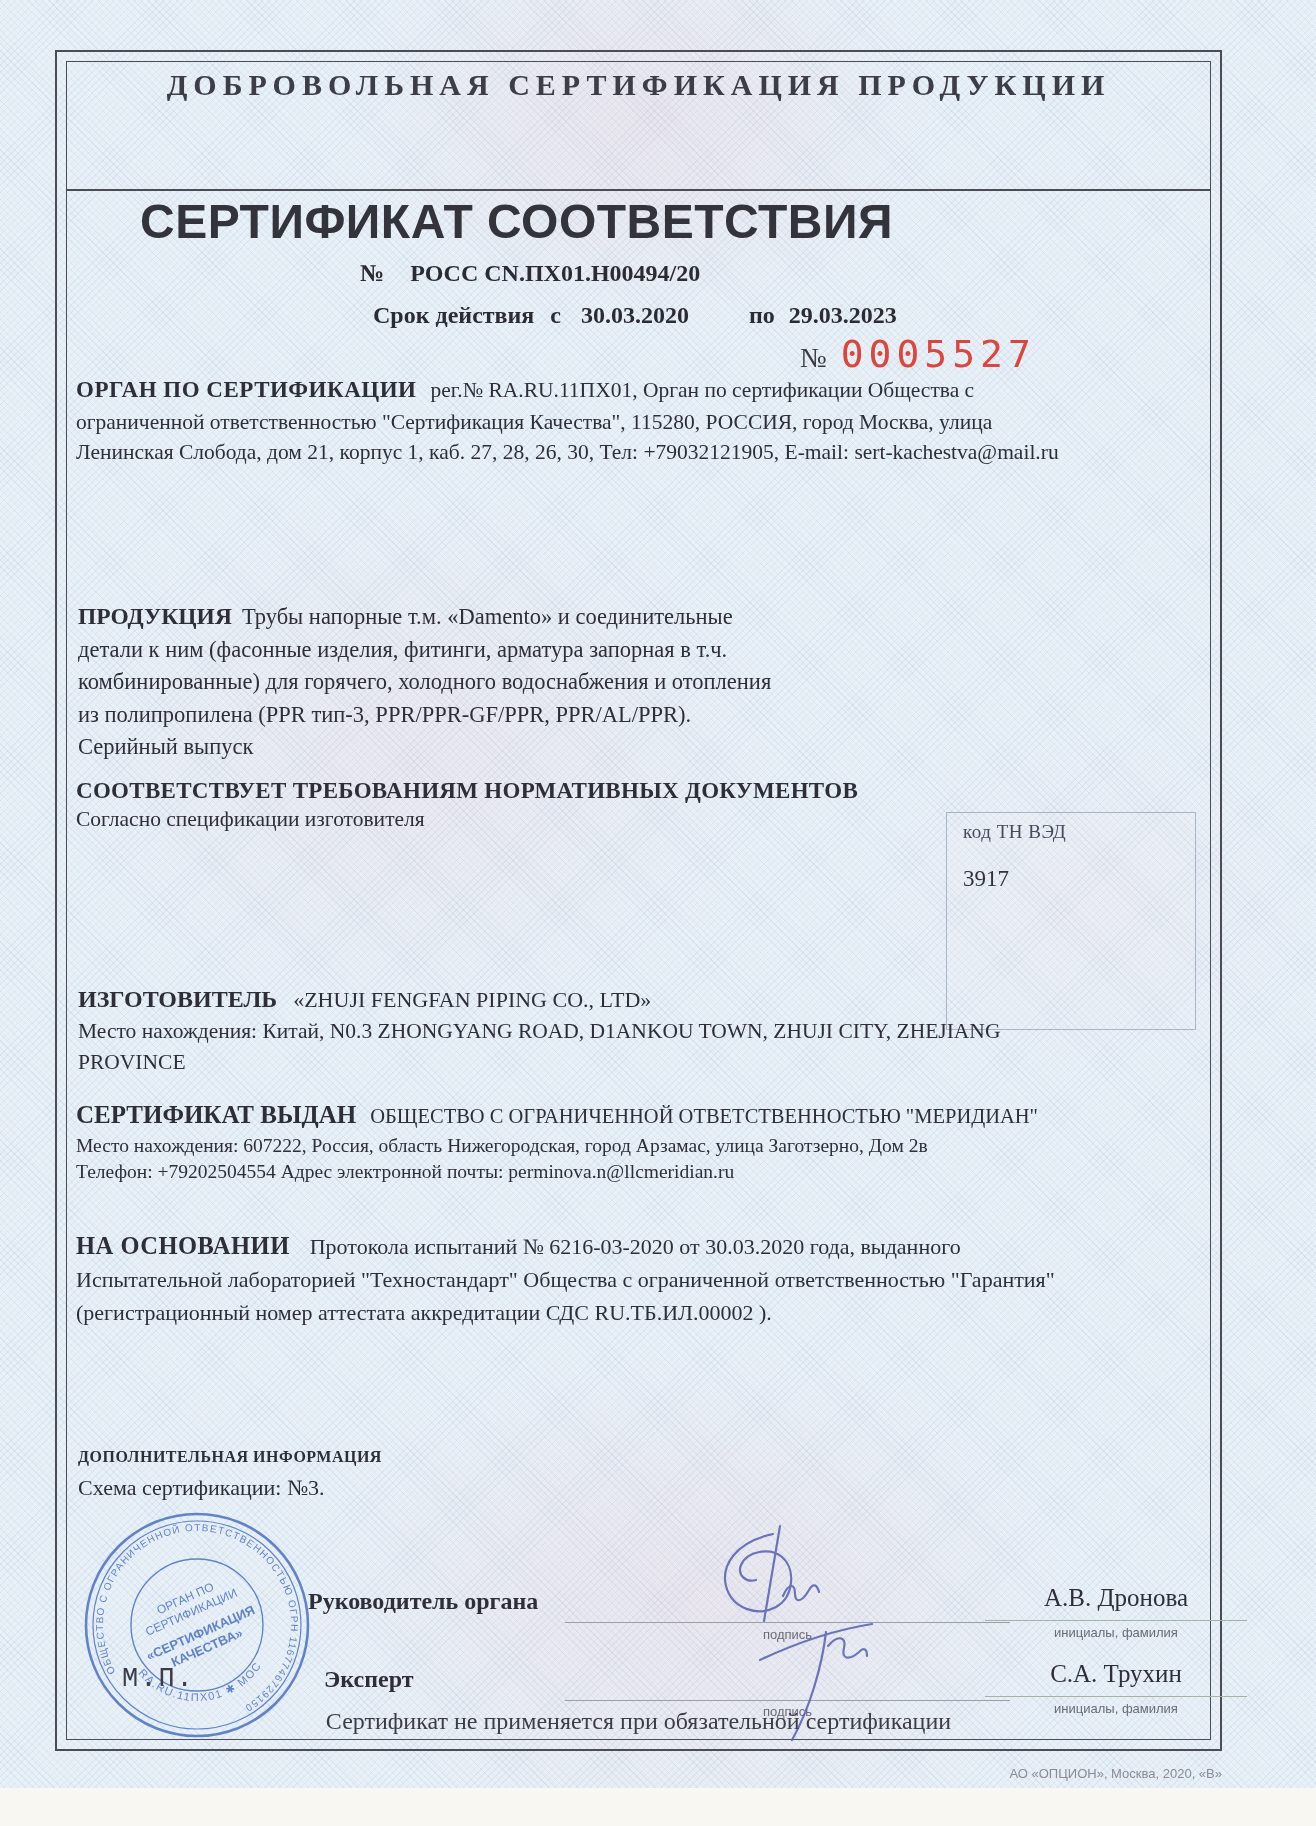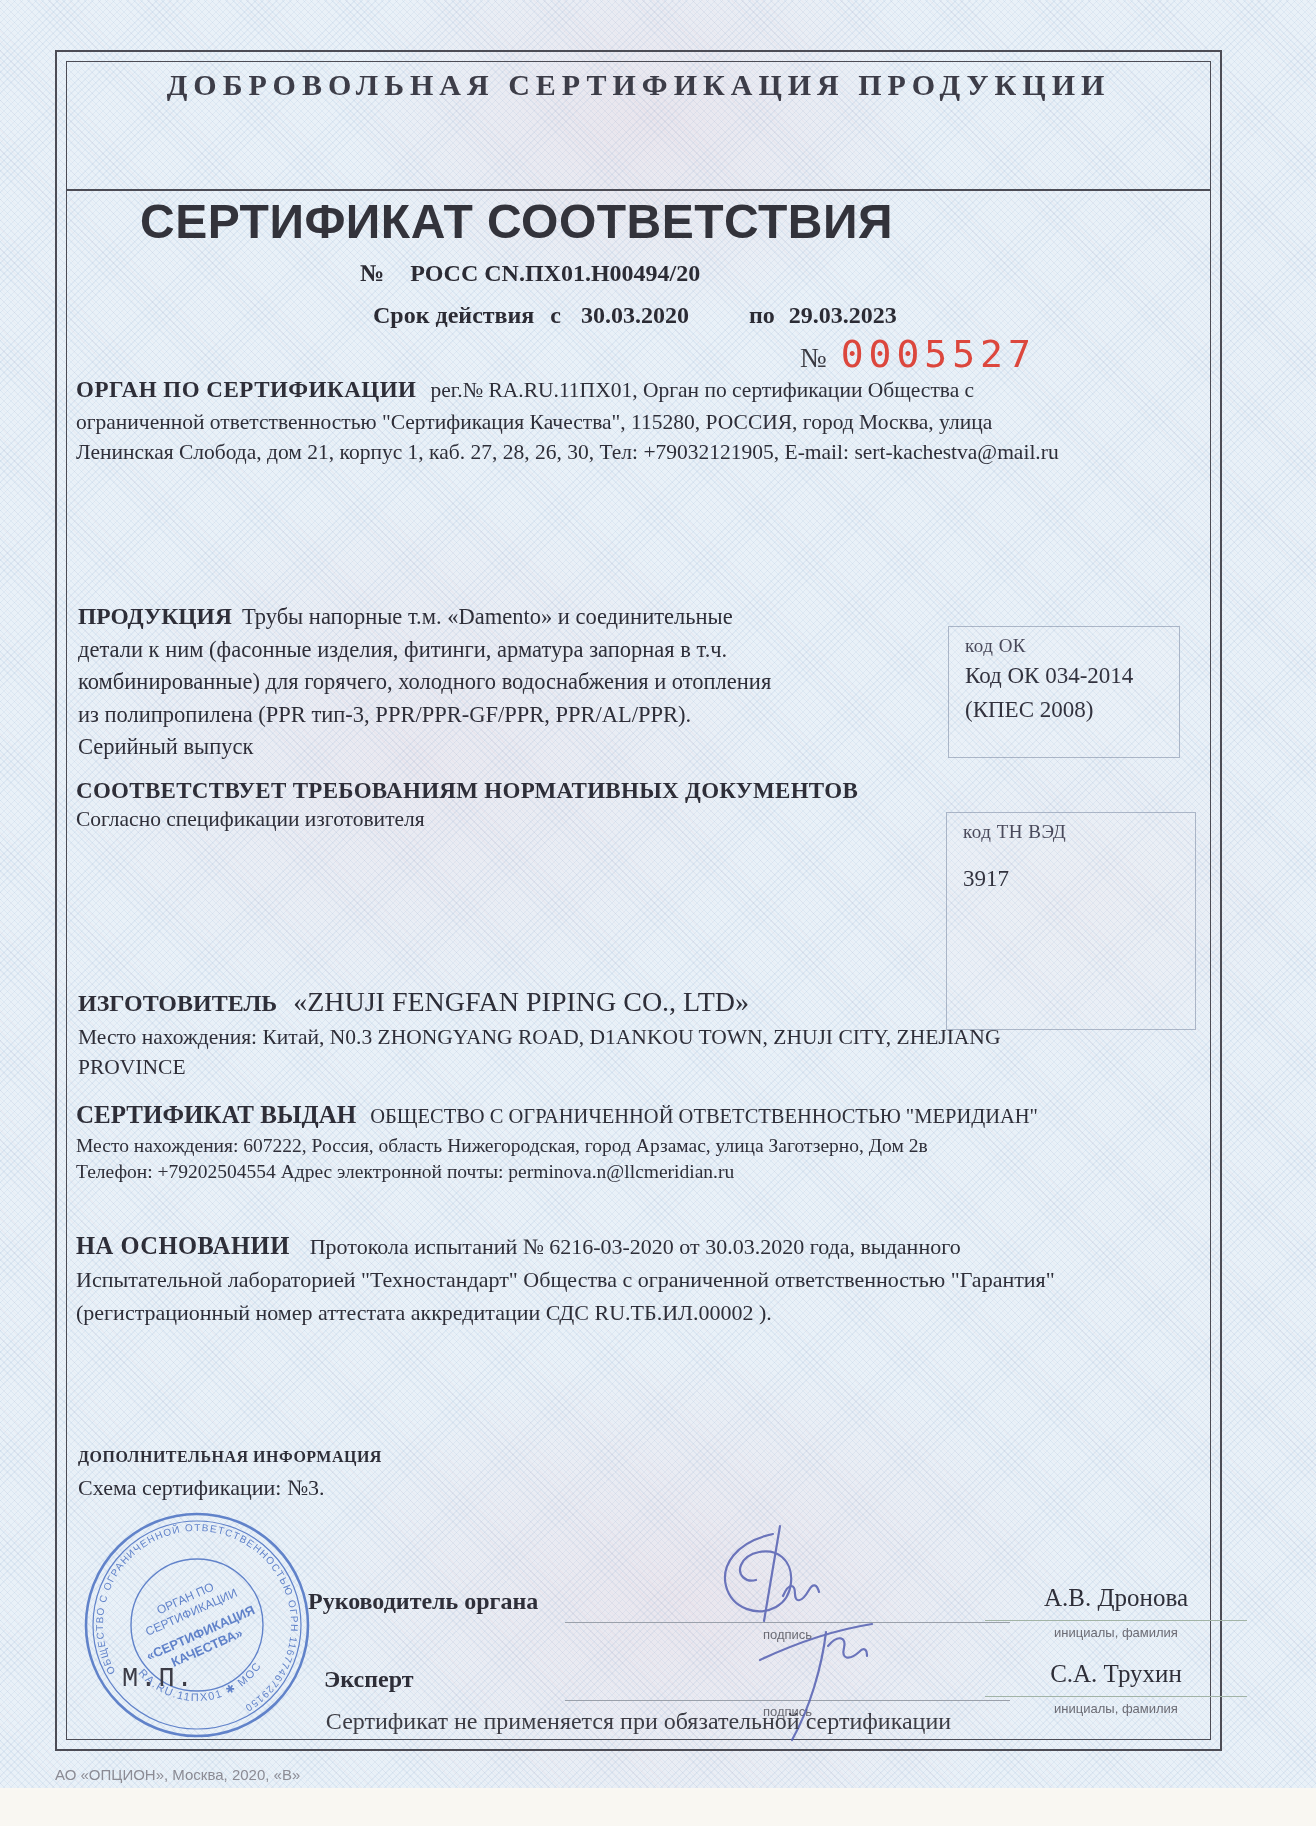--- a/index.html
+++ b/index.html
@@ -73,21 +73,21 @@
   .side-box .box-label { font-size:19px; color:#49495a; letter-spacing:0.5px; }
   .side-box .box-line  { font-size:23px; color:#32323e; margin-top:4px; line-height:1.3; }
   .box-tnved .box-line { margin-top:21px; }
 
   .sec-conformity { left:76px; top:778px; width:880px; }
   .sec-conformity .h-block { font-size:23px; font-weight:bold; letter-spacing:0.3px; }
   .sec-conformity .sub { font-size:21.5px; margin-top:3px; }
 
   .sec-manufacturer { left:78px; top:982px; width:1005px; font-size:21.5px; line-height:1.42; }
   .sec-manufacturer .h-inline { font-size:24px; margin-right:16px; }
-  .sec-manufacturer .mname { font-size:28px; }
+  .sec-manufacturer .mname { font-size:22px; }
 
   .sec-issued { left:76px; top:1098px; width:1015px; line-height:1.38; }
   .sec-issued .h-inline { font-size:25px; margin-right:14px; }
   .sec-issued .iname { font-size:20.5px; }
   .sec-issued .sub { font-size:19.5px; }
 
   .sec-basis { left:76px; top:1228px; width:1005px; font-size:22px; line-height:1.48; }
   .sec-basis .h-inline { font-size:24.5px; letter-spacing:0.5px; margin-right:20px; }
 
   .sec-additional { left:78px; top:1448px; width:900px; }
@@ -115,22 +115,22 @@
 
   .sig-name { font-size:25px; color:#2e2e38; text-align:center; }
   .name-1 { left:985px; top:1584px; width:262px; }
   .name-2 { left:985px; top:1660px; width:262px; }
 
   .sig-ink { pointer-events:none; }
   .ink-1 { left:695px; top:1524px; }
   .ink-2 { left:752px; top:1604px; }
 
   .footer-note { left:55px; top:1708px; width:1167px; text-align:center; font-size:24px; color:#3c3c44; }
-  .imprint { left:55px; top:1766px; width:1167px; text-align:left;
-             font-family:"Liberation Sans", sans-serif; font-size:15px; color:#8b8b94; }
+  .imprint { left:55px; top:1766px; width:1167px; text-align:right;
+             font-family:"Liberation Sans", sans-serif; font-size:13px; color:#8b8b94; }
   .bottom-strip { left:0; top:1788px; width:1316px; height:38px; background:#f9f7f2; }
 
   .stamp-svg text { font-family:"Liberation Sans", sans-serif; fill:#4f74c4; }
   .stamp-svg .ring-t { font-size:10px; letter-spacing:1.2px; }
   .stamp-svg .ring-b { font-size:11px; letter-spacing:1.5px; }
   .stamp-svg .c-sm { font-size:12px; }
   .stamp-svg .c-bd { font-size:13px; font-weight:bold; }
 </style>
 </head>
 <body>
@@ -162,25 +162,20 @@
     <span class="h-inline">ОРГАН ПО СЕРТИФИКАЦИИ</span><span>рег.№ RA.RU.11ПХ01, Орган по сертификации Общества с ограниченной ответственностью "Сертификация Качества", 115280, РОССИЯ, город Москва, улица Ленинская Слобода, дом 21, корпус 1, каб. 27, 28, 26, 30, Тел: +79032121905, E-mail: sert-kachestva@mail.ru</span>
   </div>
 
   <div class="abs para sec-production">
     <div>
       <span class="h-inline">ПРОДУКЦИЯ</span><span>Трубы напорные т.м. «Damento» и соединительные детали к ним (фасонные изделия, фитинги, арматура запорная в т.ч. комбинированные) для горячего, холодного водоснабжения и отопления из полипропилена (PPR тип-3, PPR/PPR-GF/PPR, PPR/AL/PPR).</span>
     </div>
     <div>Серийный выпуск</div>
   </div>
 
-  <div class="abs side-box box-ok">
-    <div class="box-label">код ОК</div>
-    <div class="box-line">Код ОК 034-2014</div>
-    <div class="box-line">(КПЕС 2008)</div>
-  </div>
 
   <div class="abs sec-conformity">
     <div class="h-block">СООТВЕТСТВУЕТ ТРЕБОВАНИЯМ НОРМАТИВНЫХ ДОКУМЕНТОВ</div>
     <div class="sub">Согласно спецификации изготовителя</div>
   </div>
 
   <div class="abs side-box box-tnved">
     <div class="box-label">код ТН ВЭД</div>
     <div class="box-line">3917</div>
   </div>

